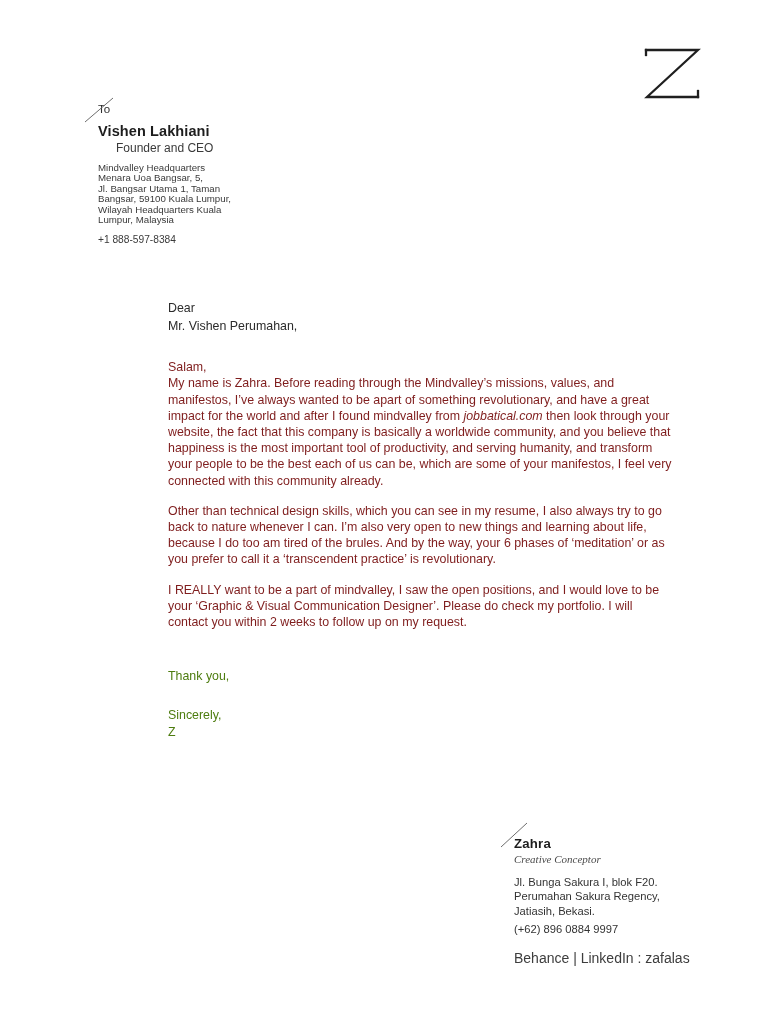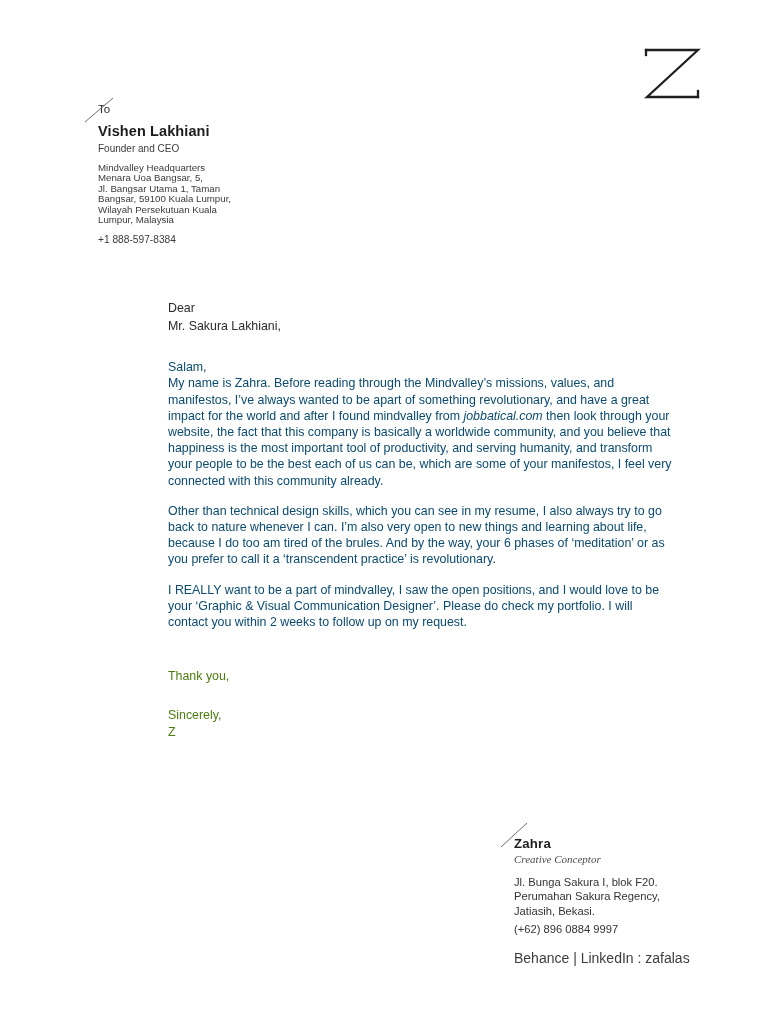--- a/index.html
+++ b/index.html
@@ -58,24 +58,24 @@
   }
   .recipient-name {
     font-size: 14.5px;
     font-weight: bold;
     line-height: 17px;
     letter-spacing: 0.1px;
     color: #1d1d1d;
     margin: 0 0 1px 2px;
   }
   .recipient-role {
-    font-size: 10px;
+    font-size: 12px;
     line-height: 15px;
     color: #3a3a3a;
-    margin: 0 0 7px 2px;
+    margin: 0 0 7px 20px;
   }
   .recipient-address {
     font-size: 9.7px;
     line-height: 10.4px;
     color: #3a3a3a;
     margin: 0 0 8px 2px;
   }
   .recipient-address div { white-space: nowrap; }
   .recipient-phone {
     font-size: 10.2px;
@@ -95,21 +95,21 @@
     font-size: 12.4px;
     line-height: 17.6px;
     color: #2b2b2b;
     margin: 0 0 24px 0;
   }
   .salutation div { white-space: nowrap; }
 
   .para {
     font-size: 12.4px;
     line-height: 16.2px;
-    color: #0c4a6e;
+    color: #7f1d1d;
     margin: 0 0 14px 0;
     text-align: left;
   }
   .para i { font-style: italic; }
 
   .closing {
     font-size: 12.4px;
     line-height: 16.2px;
     color: #4d7c0f;
     margin: 0;
@@ -189,31 +189,31 @@
     </div>
 
     <p class="to-label">To</p>
     <p class="recipient-name">Vishen Lakhiani</p>
     <p class="recipient-role">Founder and CEO</p>
     <div class="recipient-address">
       <div>Mindvalley Headquarters</div>
       <div>Menara Uoa Bangsar, 5,</div>
       <div>Jl. Bangsar Utama 1, Taman</div>
       <div>Bangsar, 59100 Kuala Lumpur,</div>
-      <div>Wilayah Persekutuan Kuala</div>
+      <div>Wilayah Headquarters Kuala</div>
       <div>Lumpur, Malaysia</div>
     </div>
     <p class="recipient-phone">+1 888-597-8384</p>
   </div>
 
   <div class="letter">
 
     <div class="salutation">
       <div>Dear</div>
-      <div>Mr. Sakura Lakhiani,</div>
+      <div>Mr. Vishen Perumahan,</div>
     </div>
 
     <p class="para">
       <span>Salam,</span><br>
       <span>My name is Zahra. Before reading through the Mindvalley’s missions, values, and manifestos, I’ve always wanted to be apart of something revolutionary, and have a great impact for the world and after I found mindvalley from </span><i>jobbatical.com</i><span> then look through your website, the fact that this company is basically a worldwide community, and you believe that happiness is the most important tool of productivity, and serving humanity, and transform your people to be the best each of us can be, which are some of your manifestos, I feel very connected with this community already.</span>
     </p>
 
     <p class="para">Other than technical design skills, which you can see in my resume, I also always try to go back to nature whenever I can. I’m also very open to new things and learning about life, because I do too am tired of the brules. And by the way, your 6 phases of ‘meditation’ or as you prefer to call it a ‘transcendent practice’ is revolutionary.</p>
 
     <p class="para">I REALLY want to be a part of mindvalley, I saw the open positions, and I would love to be your ‘Graphic &amp; Visual Communication Designer’. Please do check my portfolio.  I will contact you  within 2 weeks to follow up on my request.</p>

